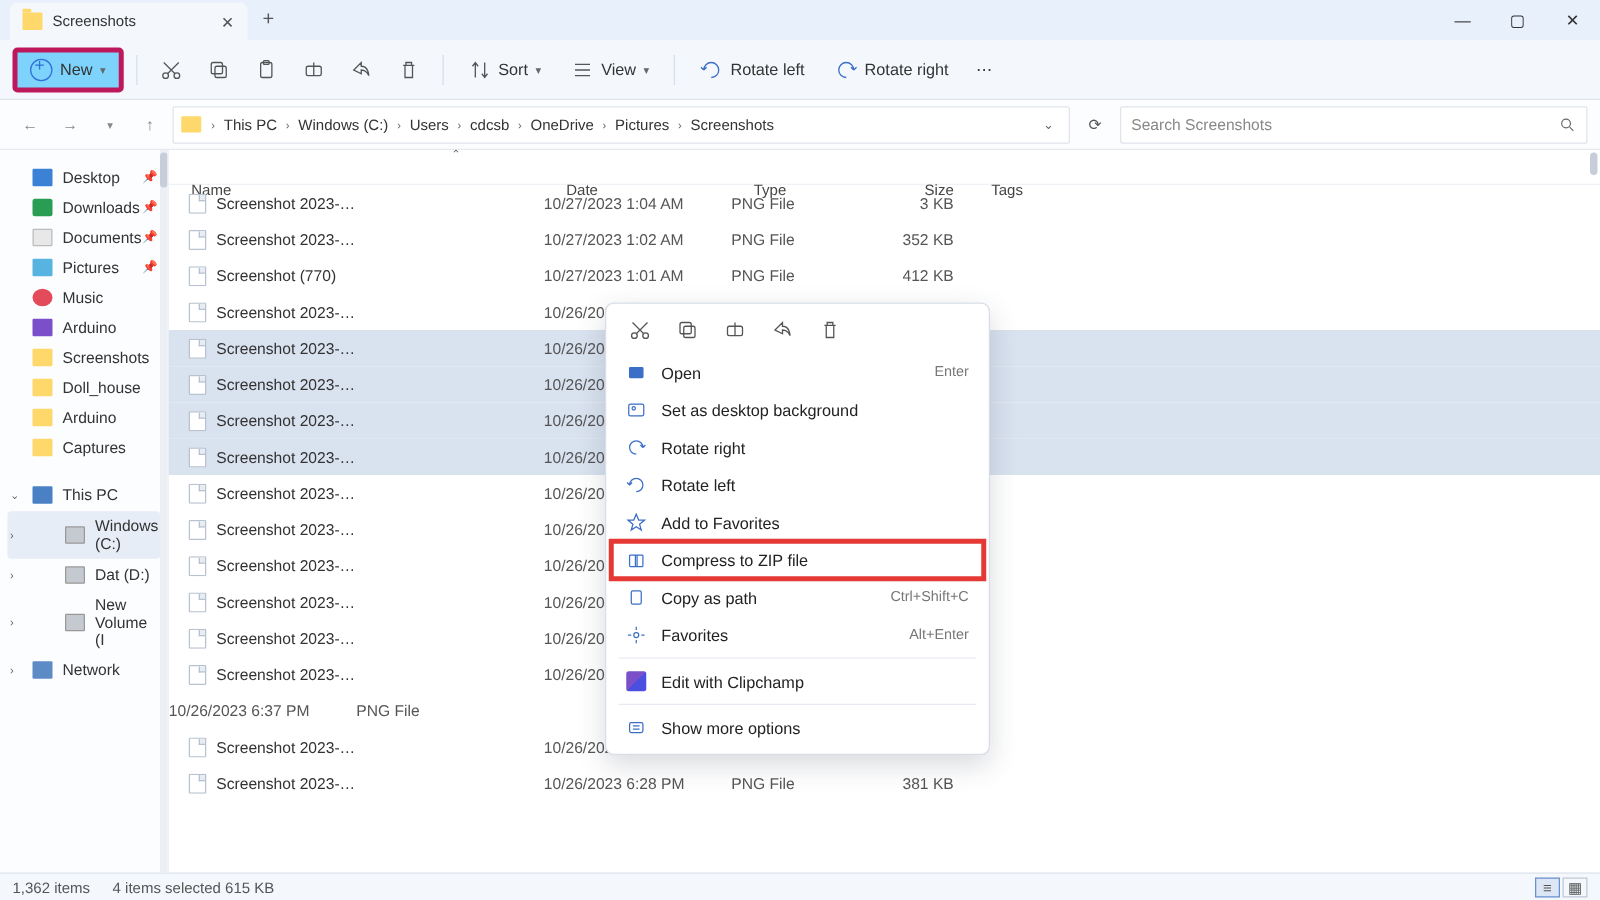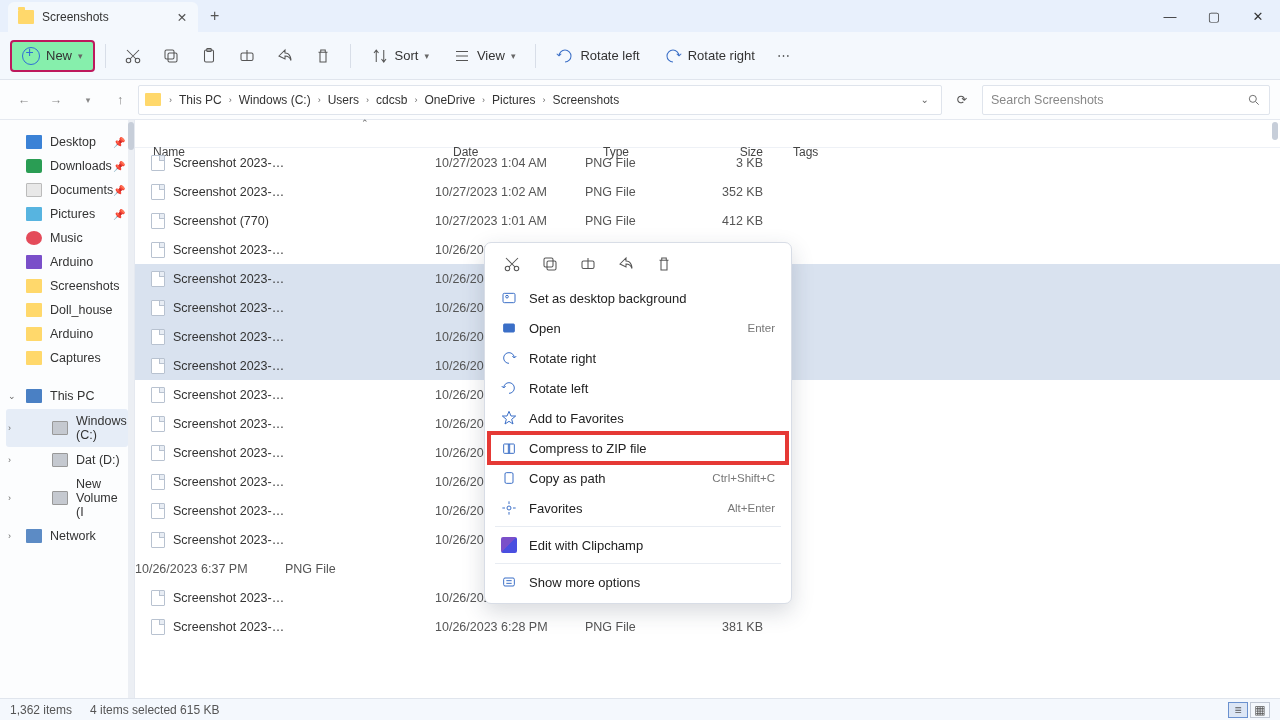--- a/index.html
+++ b/index.html
@@ -13,37 +13,37 @@
 .tab-title { font-size: 12px; flex: 1; }
 .tab-close { width: 16px; height: 16px; display: flex; align-items: center; justify-content: center; color: #555; }
 .new-tab { margin-left: 12px; color: #555; font-size: 16px; }
 .window-controls { position: absolute; right: 0; top: 0; display: flex; }
 .window-controls div { width: 44px; height: 32px; display: flex; align-items: center; justify-content: center; color: #333; font-size: 13px; }
 
 
 .toolbar { height: 48px; background: #f4f8fd; display: flex; align-items: center; padding: 0 10px; gap: 4px; border-bottom: 1px solid #e0e5ed; }
 .tbtn { display: flex; align-items: center; gap: 6px; padding: 5px 10px; border-radius: 4px; font-size: 13px; color: #333; }
 .tbtn.icon-only { padding: 5px 8px; }
-.new-btn { border: 2px solid #be185d; background: #86efac; }
+.new-btn { border: 4px solid #be185d; background: #7dd3fc; }
 .plus-circle { width: 18px; height: 18px; border: 1.5px solid #2f6fd6; border-radius: 50%; position: relative; }
 .plus-circle::before { content: "+"; position: absolute; top: -4px; left: 2.5px; color: #2f6fd6; font-size: 14px; }
 .chev { font-size: 9px; color: #666; }
 .sep { width: 1px; height: 24px; background: #d8dee8; margin: 0 6px; }
 .toolbar svg { width: 18px; height: 18px; stroke: #555; fill: none; stroke-width: 1.4; }
 
 
 .addressbar { height: 40px; display: flex; align-items: center; padding: 4px 10px; gap: 4px; background: #fcfdfe; border-bottom: 1px solid #e5e9f0; }
 .nav-arrow { width: 28px; height: 28px; display: flex; align-items: center; justify-content: center; color: #888; }
 .breadcrumbs { flex: 1; height: 30px; border: 1px solid #dfe4ec; background: #fff; display: flex; align-items: center; padding: 0 6px; gap: 2px; border-radius: 2px; }
 .breadcrumbs .folder-icon { width: 16px; height: 13px; background: #ffd86b; border-radius: 1px; margin-right: 4px; }
 .crumb { font-size: 12px; padding: 0 3px; }
 .crumb-sep { font-size: 9px; color: #666; padding: 0 2px; }
 .addr-chev { margin-left: auto; padding: 0 6px; color: #666; font-size: 10px; }
 .refresh { width: 32px; height: 30px; display: flex; align-items: center; justify-content: center; color: #555; }
-.searchbox { width: 288px; height: 30px; border: 1px solid #dfe4ec; background: #fff; display: flex; align-items: center; padding: 0 8px; color: #888; border-radius: 2px; }
+.searchbox { width: 374px; height: 30px; border: 1px solid #dfe4ec; background: #fff; display: flex; align-items: center; padding: 0 8px; color: #888; border-radius: 2px; }
 .searchbox input { border: none; outline: none; flex: 1; font-size: 12.5px; color: #333; }
 .searchbox input::placeholder { color: #888; }
 .searchbox svg { width: 14px; height: 14px; stroke: #666; fill: none; stroke-width: 1.6; }
 
 
 .body { display: flex; height: calc(100% - 32px - 48px - 40px - 22px); }
 .navpane { width: 135px; padding: 10px 0 0 0; border-right: 1px solid #e5e9f0; overflow: hidden; position: relative; background: #fcfdfe; }
 .nav-scroll { position: absolute; right: 0; top: 0; bottom: 0; width: 6px; background: #eceff4; }
 .nav-scroll::before { content: ""; position: absolute; top: 2px; left: 0; right: 0; height: 28px; background: #c7ced9; border-radius: 3px; }
 .nav-item { display: flex; align-items: center; padding: 5px 6px 5px 26px; gap: 8px; font-size: 12.5px; position: relative; }
@@ -492,32 +492,32 @@
           <path d="M4 12 L12 4 L12 8 C20 8 20 18 20 18 C18 12 12 12 12 12 L12 16 Z"></path>
         </svg>
       </div>
     <div>
         <svg viewBox="0 0 24 24">
           <path d="M6 7 L18 7 M9 7 L9 4 L15 4 L15 7 M8 7 L8 20 L16 20 L16 7"></path>
         </svg>
       </div>
   </div>
   <div class="ctx-item">
+      <svg viewBox="0 0 24 24" style="stroke:#3b6fc7;fill:#3b6fc7">
+        <rect x="4" y="6" width="16" height="12" rx="1"></rect>
+      </svg>
+      <span>Open</span>
+      <span class="shortcut">Enter</span>
+    </div>
+  <div class="ctx-item">
       <svg viewBox="0 0 24 24">
         <rect x="3" y="5" width="18" height="14" rx="2"></rect>
         <circle cx="9" cy="10" r="2"></circle>
       </svg>
       <span>Set as desktop background</span>
-    </div>
-  <div class="ctx-item">
-      <svg viewBox="0 0 24 24" style="stroke:#3b6fc7;fill:#3b6fc7">
-        <rect x="4" y="6" width="16" height="12" rx="1"></rect>
-      </svg>
-      <span>Open</span>
-      <span class="shortcut">Enter</span>
     </div>
   <div class="ctx-item">
       <svg viewBox="0 0 24 24">
         <path d="M20 12 A8 8 0 1 0 12 20 M20 12 L23 9 M20 12 L17 9"></path>
       </svg>
       <span>Rotate right</span>
     </div>
   <div class="ctx-item">
       <svg viewBox="0 0 24 24">
         <path d="M4 12 A8 8 0 1 1 12 20 M4 12 L1 9 M4 12 L7 9"></path>

